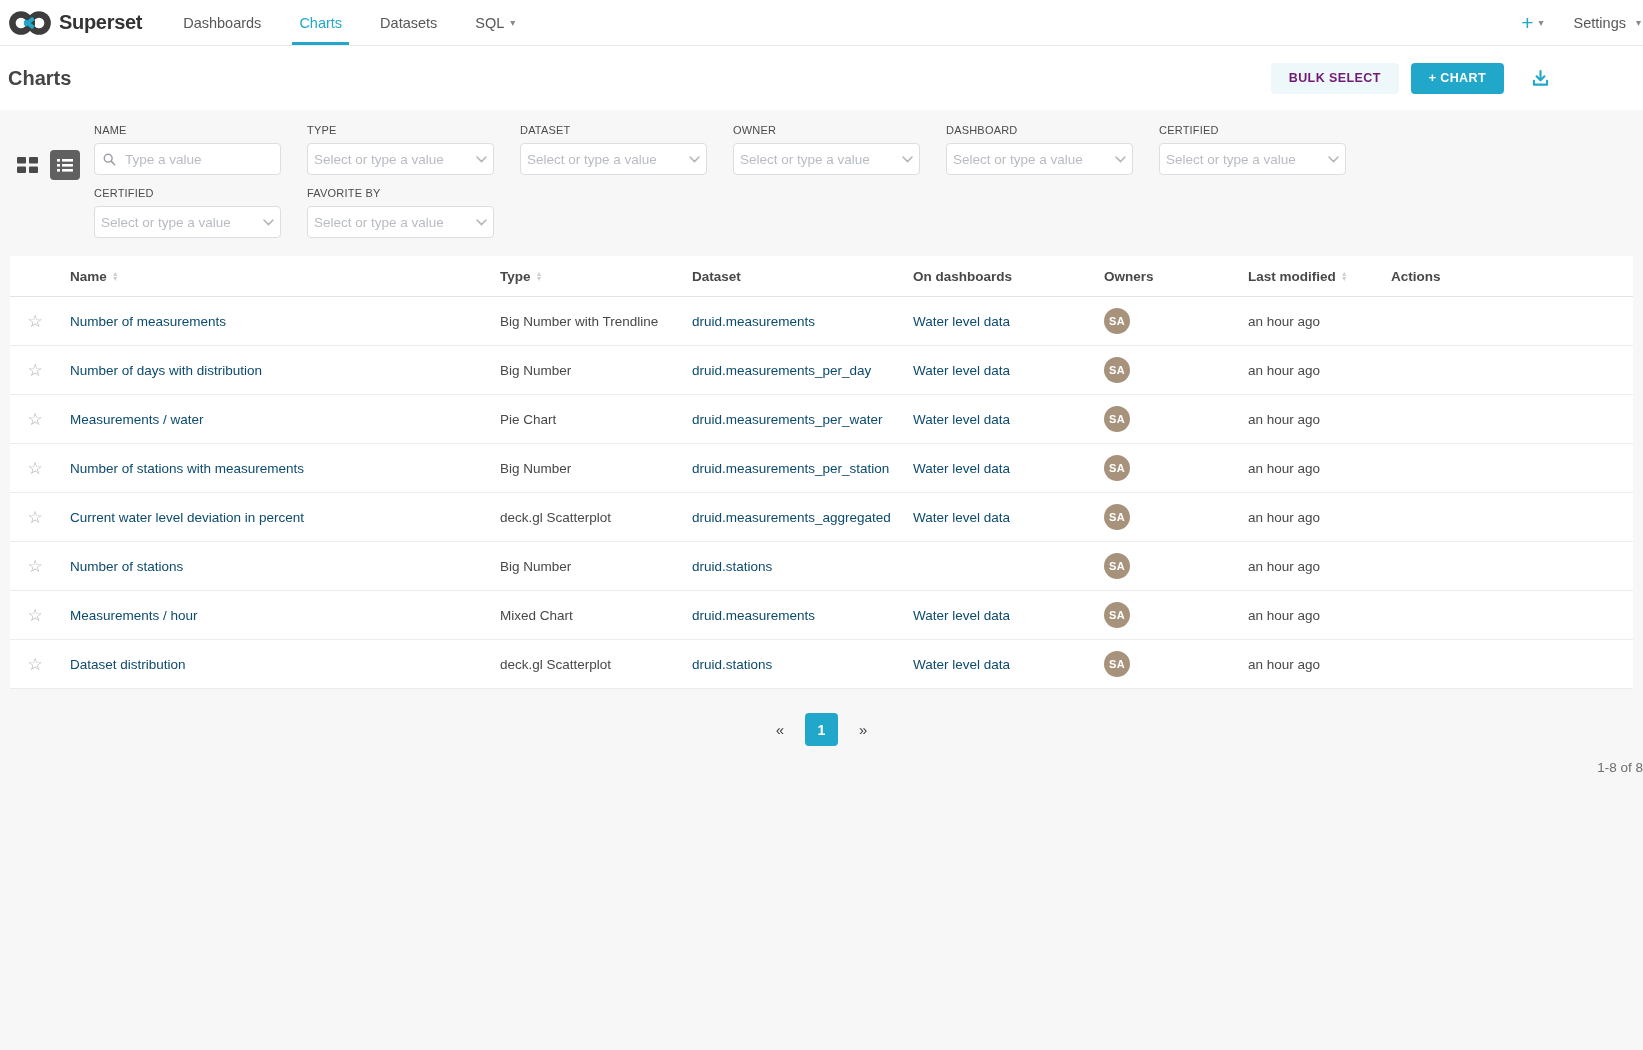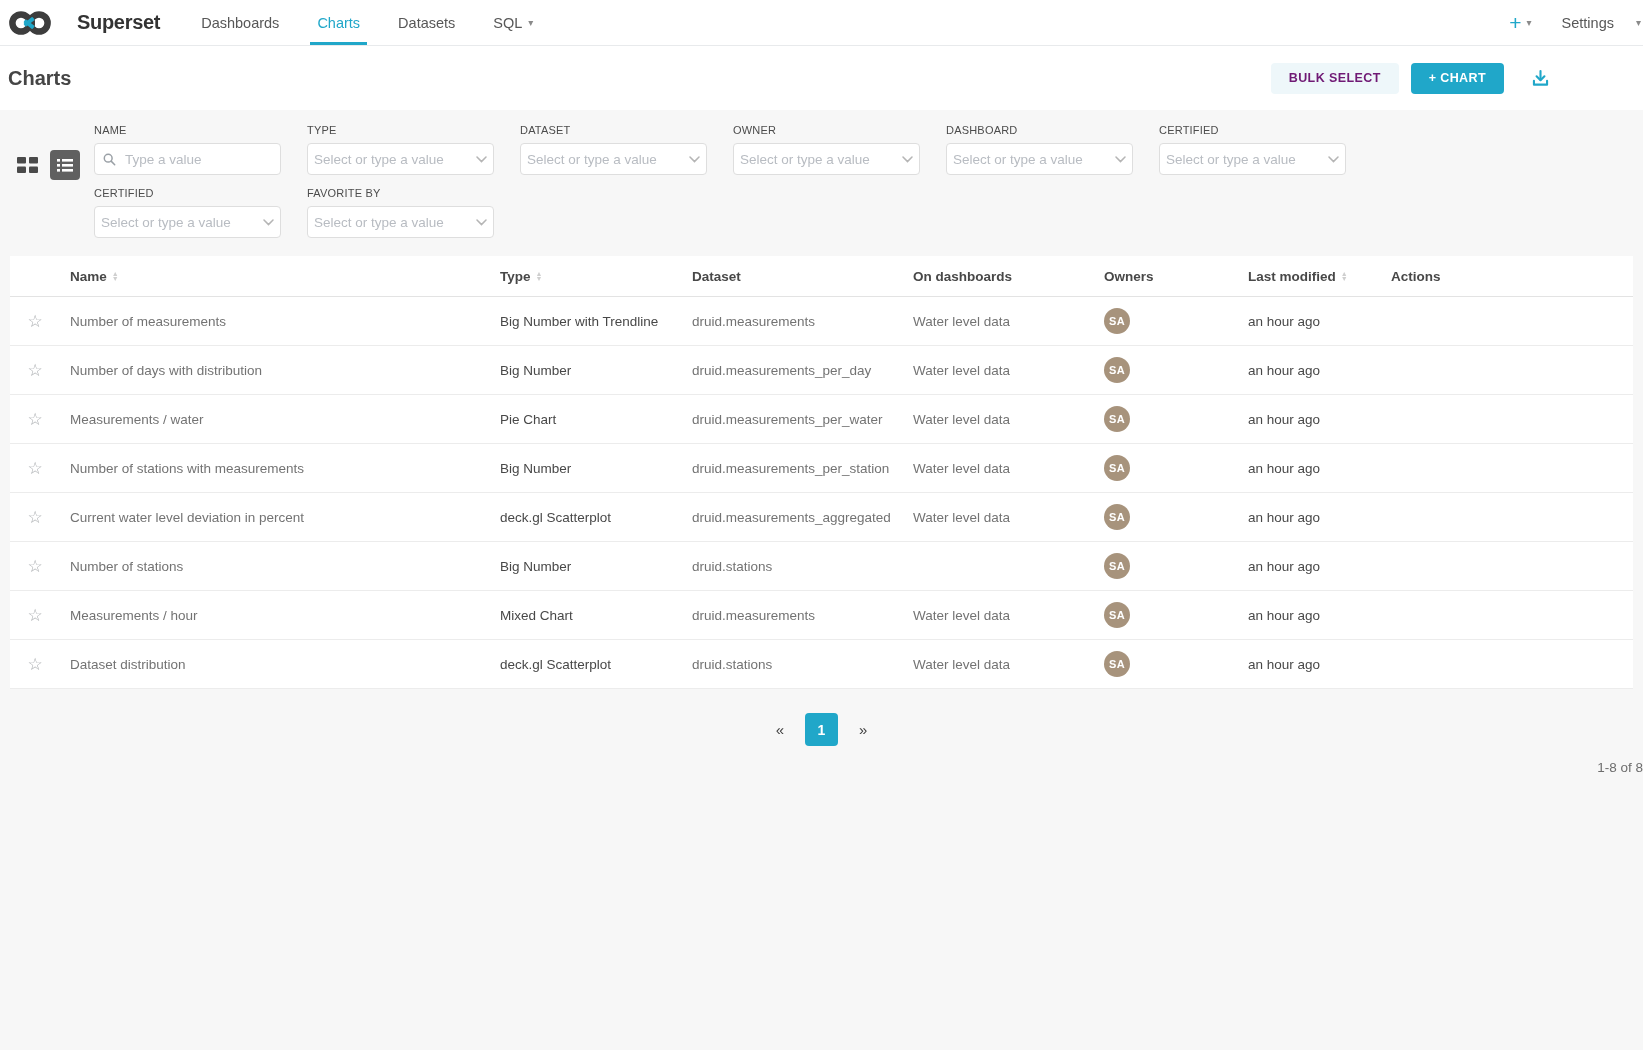--- a/index.html
+++ b/index.html
@@ -1,32 +1,32 @@
 <!DOCTYPE html>
 <html><head>
 <meta charset="utf-8">
 <style>
   * { margin:0; padding:0; box-sizing:border-box; }
   html,body { width:1643px; height:1050px; overflow:hidden; }
   body { font-family:"Liberation Sans", sans-serif; background:#f7f7f7; color:#484848; }
 
   
   .navbar { height:46px; background:#fff; border-bottom:1px solid #e8eaec; display:flex; align-items:center; padding:0 0 0 8px; position:relative; }
-  .brand { display:flex; align-items:center; gap:25px; margin-right:22px; cursor:pointer; }
+  .brand { display:flex; align-items:center; gap:7px; margin-right:22px; cursor:pointer; }
   .brand-name { font-size:20px; font-weight:700; color:#333; letter-spacing:-0.3px; }
   .nav-menu { display:flex; align-items:center; height:100%; }
   .nav-item { position:relative; height:100%; display:flex; align-items:center; padding:0 19px; font-size:14.5px; color:#575757; text-decoration:none; cursor:pointer; }
   .nav-item.active { color:#20a7c9; }
   .nav-item.active::after { content:""; position:absolute; left:12px; right:12px; bottom:0; height:3px; background:#20a7c9; }
   .nav-item .caret { margin-left:6px; font-size:10px; color:#8a8a8a; }
   .nav-right { position:absolute; right:2px; top:0; height:100%; display:flex; align-items:center; gap:26px; }
   .nav-plus { display:flex; align-items:center; gap:5px; cursor:pointer; padding:0 4px; }
   .nav-plus .plus { color:#20a7c9; font-size:21px; font-weight:400; line-height:1; }
   .nav-plus .caret, .nav-settings .caret { font-size:10px; color:#8a8a8a; }
-  .nav-settings { display:flex; align-items:center; gap:22px; font-size:14.5px; color:#575757; cursor:pointer; padding-right:0; }
+  .nav-settings { display:flex; align-items:center; gap:10px; font-size:14.5px; color:#575757; cursor:pointer; padding-right:0; }
 
   
   .page-header { height:64px; background:#fff; display:flex; align-items:center; padding:0 92px 0 8px; }
   .page-title { font-size:20px; font-weight:700; color:#454545; }
   .header-actions { margin-left:auto; display:flex; align-items:center; gap:10px; }
   .btn { border:none; border-radius:4px; height:31px; padding:0 18px; font-family:inherit; font-size:12.5px; font-weight:700; letter-spacing:.4px; cursor:pointer; }
   .btn-secondary { background:#eef7fa; color:#701a75; }
   .btn-primary { background:#20a7c9; color:#fff; margin-left:2px; }
   .download-btn { background:none; border:none; cursor:pointer; margin-left:16px; display:flex; align-items:center; }
 
@@ -50,21 +50,21 @@
   
   .table-card { background:#fff; margin:0 10px; }
   .tr { display:grid; grid-template-columns:60px 430px 192px 221px 191px 144px 143px minmax(0,1fr); align-items:center; }
   .thead { height:41px; border-bottom:1px solid #e3e3e3; }
   .th { font-size:13.5px; font-weight:700; color:#484848; display:flex; align-items:center; gap:5px; }
   .sort { display:inline-flex; flex-direction:column; font-size:7px; line-height:5.5px; color:#cfcfcf; cursor:pointer; }
   .row { height:49px; border-bottom:1px solid #ececec; background:#fff; }
   .cell { font-size:13.5px; color:#484848; overflow:hidden; white-space:nowrap; text-overflow:ellipsis; padding-right:10px; }
   .star-cell { display:flex; justify-content:center; }
   .star { font-size:17px; color:#aaadb0; cursor:pointer; line-height:1; }
-  a.tlink { color:#737373; text-decoration:none; cursor:pointer; }
+  a.tlink { color:#0c4a6e; text-decoration:none; cursor:pointer; }
   .avatar { width:26px; height:26px; border-radius:50%; background:#a7937c; color:#fff; font-size:11px; font-weight:600; display:flex; align-items:center; justify-content:center; letter-spacing:.3px; }
 
   
   .pagination { margin-top:24px; display:flex; justify-content:center; align-items:center; gap:21px; }
   .page-arrow { font-size:15px; color:#3f3f3f; cursor:pointer; user-select:none; }
   .page-current { width:33px; height:33px; border-radius:4px; background:#20a7c9; color:#fff; font-size:14px; font-weight:600; display:flex; align-items:center; justify-content:center; cursor:pointer; }
   .page-summary { margin-top:14px; text-align:right; font-size:13.5px; color:#6d6d6d; }
 </style>
 </head>
 <body>

